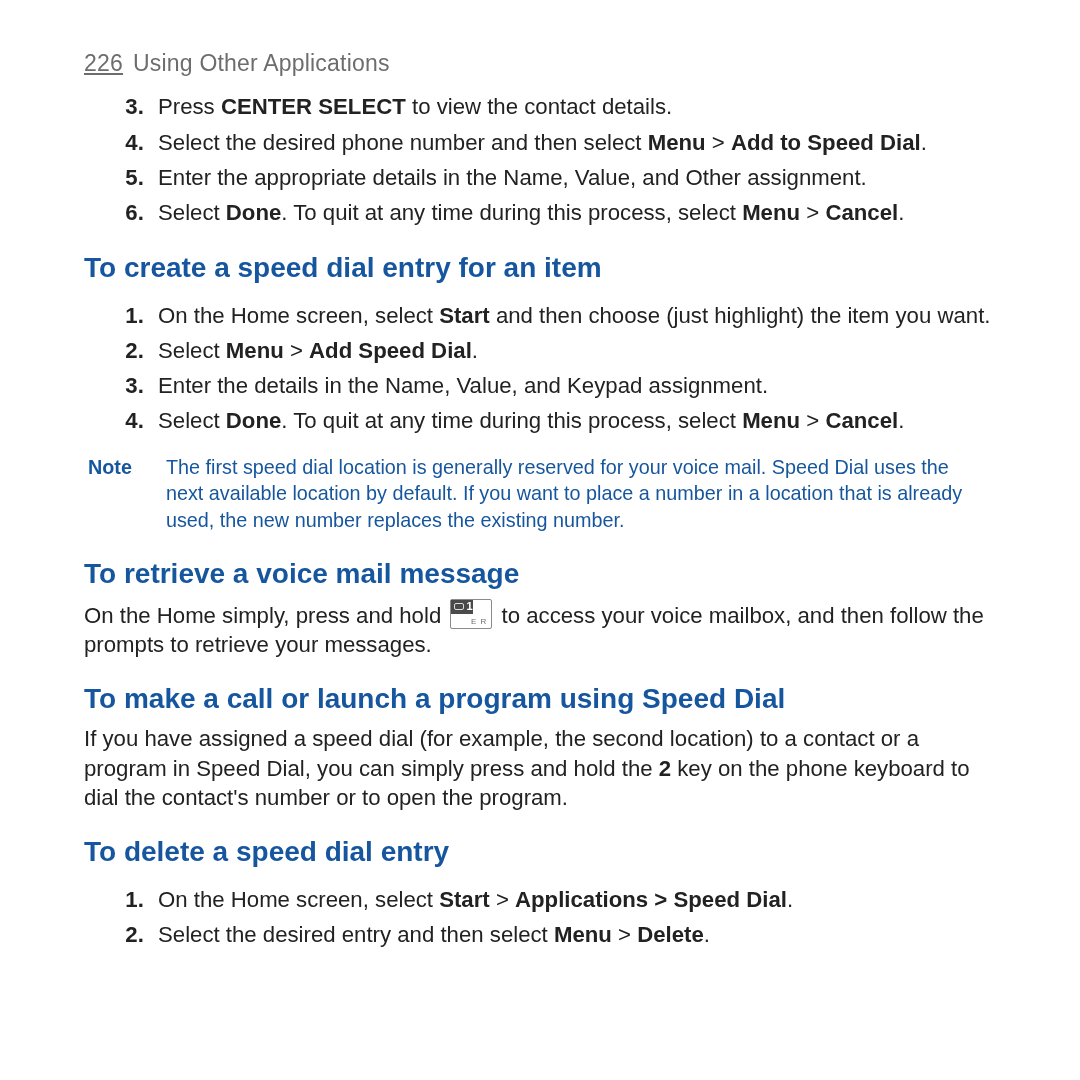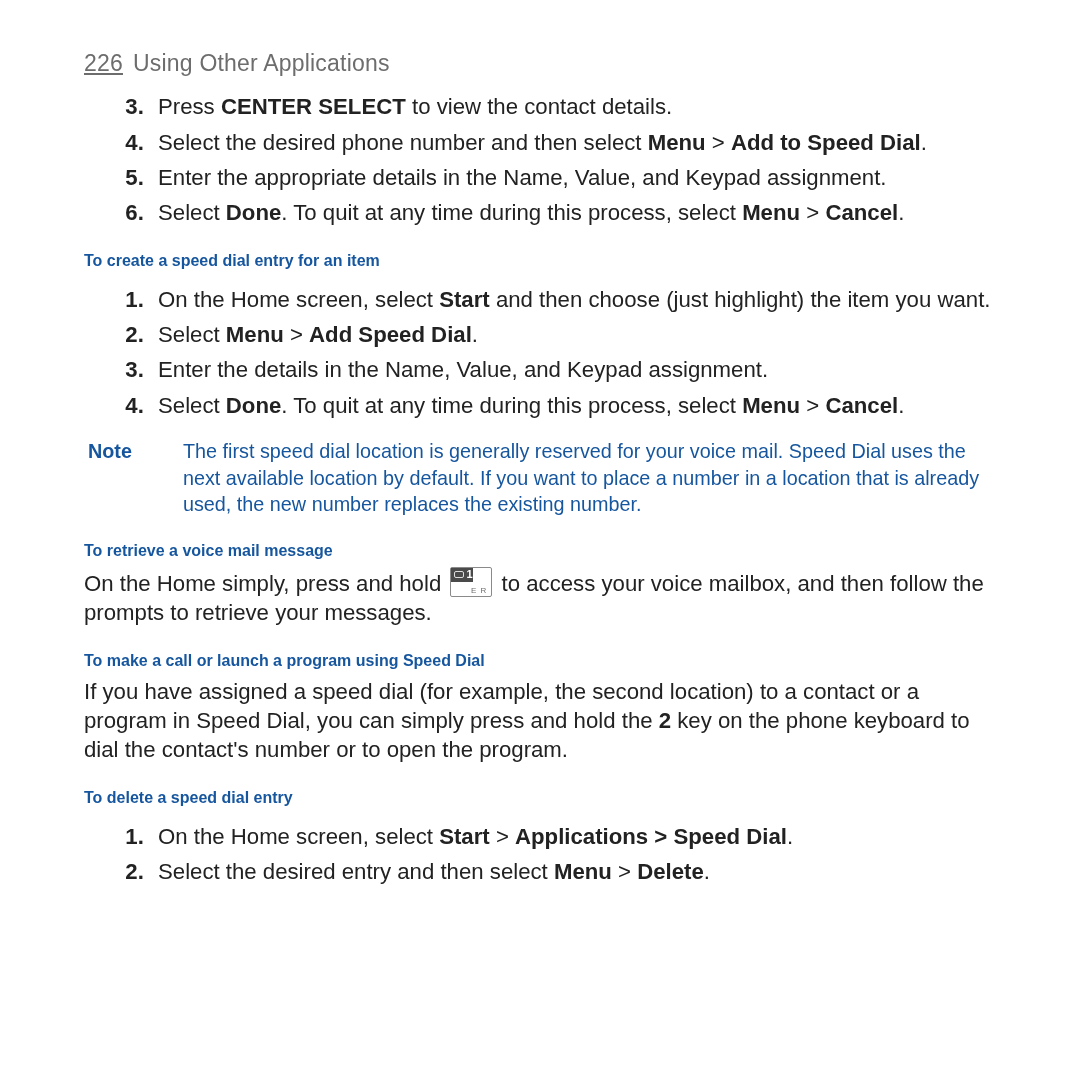--- a/index.html
+++ b/index.html
@@ -35,27 +35,27 @@
     margin: 6px 0;
     padding-left: 8px;
   }
   ol.steps > li::marker {
     font-weight: 700;
     color: #222;
   }
   h3.section {
     color: #16569e;
     font-weight: 700;
-    font-size: 16px;
+    font-size: 28px;
     margin: 22px 0 6px 0;
   }
   .bold { font-weight: 700; }
   .note-row {
     display: flex;
-    gap: 51px;
+    gap: 34px;
     color: #16569e;
     font-size: 19.8px;
     line-height: 1.35;
     margin: 10px 0 18px 0;
   }
   .note-label {
     font-weight: 700;
     flex: 0 0 auto;
     padding-left: 4px;
   }
@@ -116,21 +116,21 @@
   </div>
 
   <ol class="steps" start="3">
     <li>
       <span>Press </span><span class="bold">CENTER SELECT</span><span> to view the contact details.</span>
     </li>
     <li>
       <span>Select the desired phone number and then select </span><span class="bold">Menu</span><span> &gt; </span><span class="bold">Add to Speed Dial</span><span>.</span>
     </li>
     <li>
-      <span>Enter the appropriate details in the Name, Value, and Keypad assignment.</span>
+      <span>Enter the appropriate details in the Name, Value, and Other assignment.</span>
     </li>
     <li>
       <span>Select </span><span class="bold">Done</span><span>. To quit at any time during this process, select </span><span class="bold">Menu</span><span> &gt; </span><span class="bold">Cancel</span><span>.</span>
     </li>
   </ol>
 
   <h3 class="section">To create a speed dial entry for an item</h3>
   <ol class="steps">
     <li>
       <span>On the Home screen, select </span><span class="bold">Start</span><span> and then choose (just highlight) the item you want.</span>

